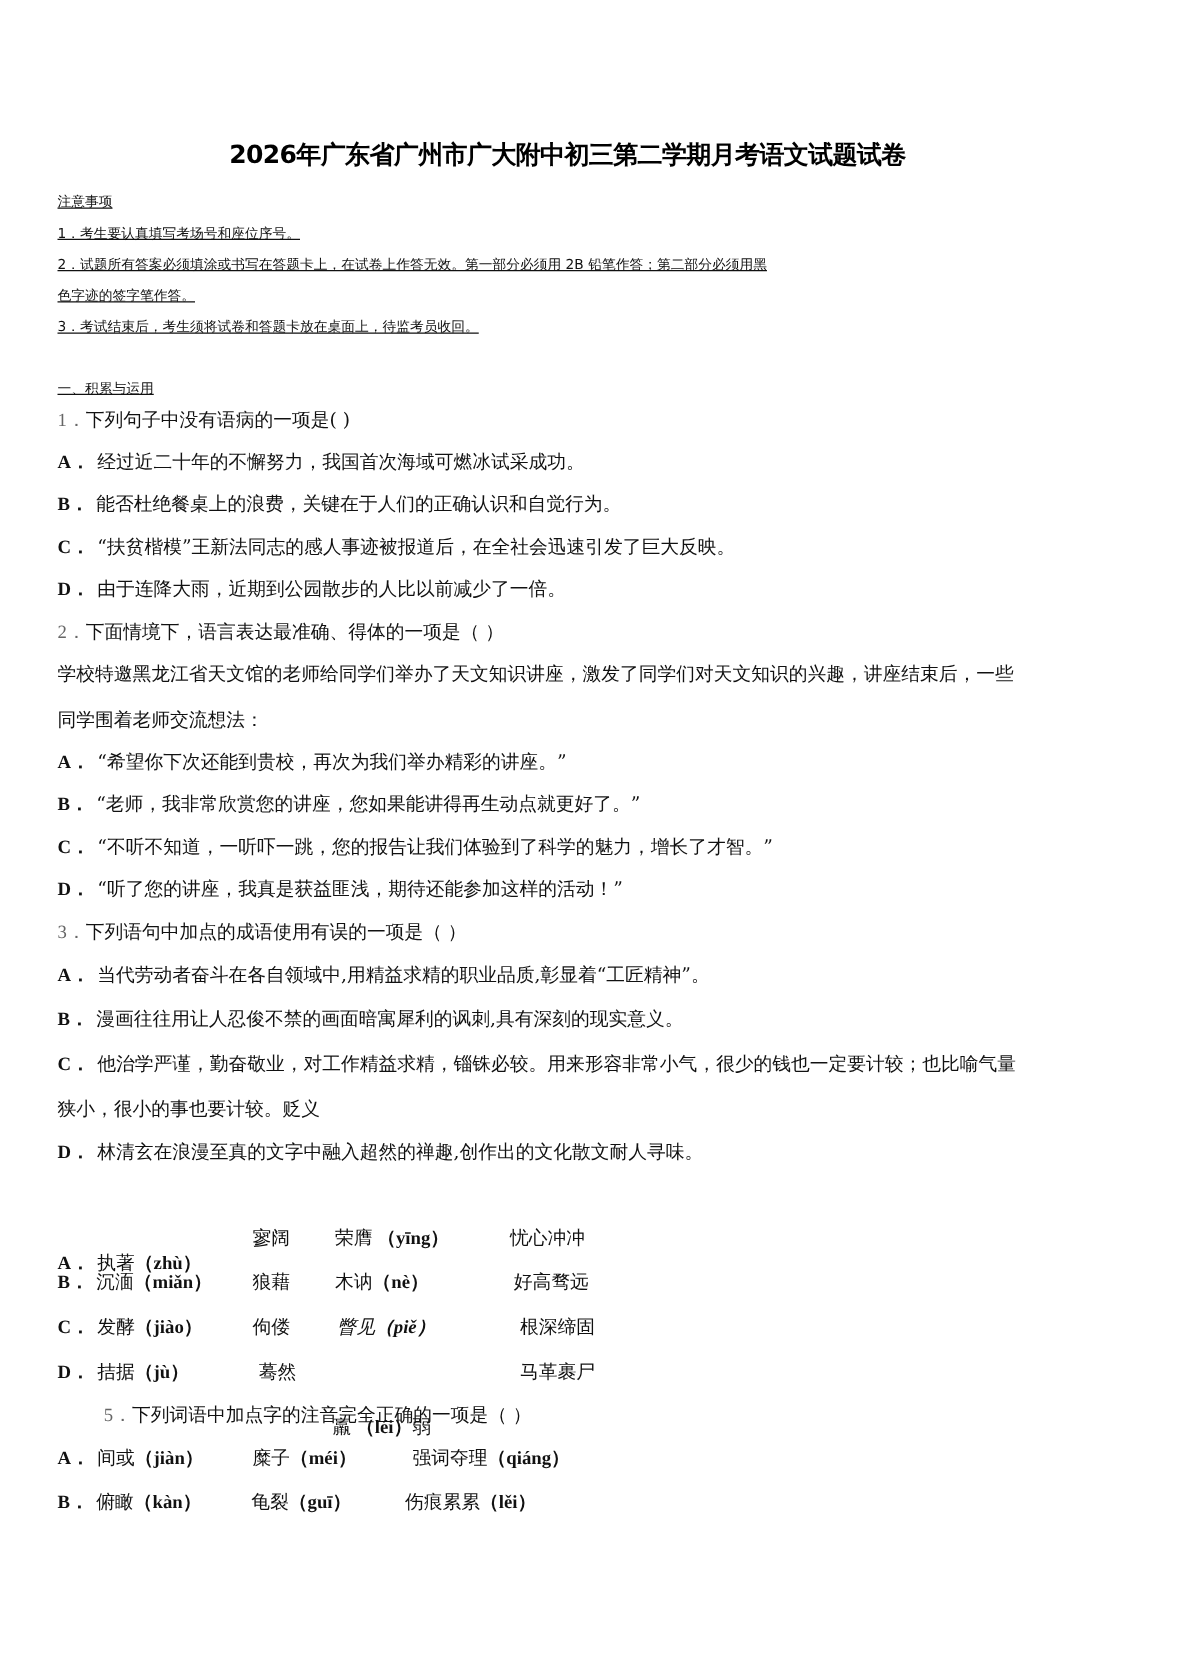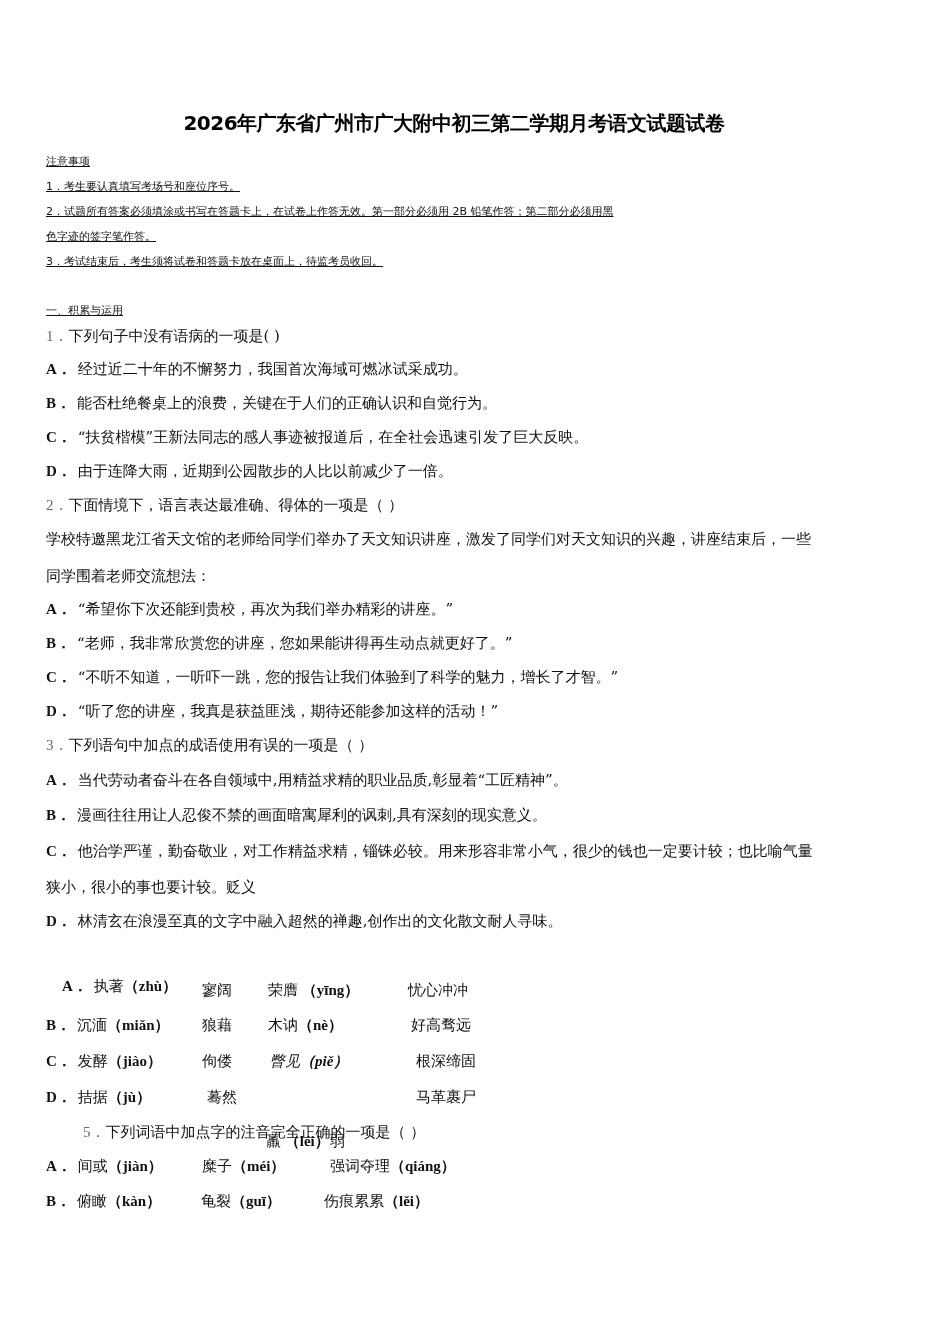--- a/index.html
+++ b/index.html
@@ -60,21 +60,21 @@
   <div class="line" style="top:735px;">
     <span class="num">3．</span><span>下列语句中加点的成语使用有误的一项是（      ）</span>
   </div>
   <div class="line" style="top:770px;"><span class="opt">A．</span><span>当代劳动者奋斗在各自领域中,用精益求精的职业品质,彰显着“工匠精神”。</span></div>
   <div class="line" style="top:805px;"><span class="opt">B．</span><span>漫画往往用让人忍俊不禁的画面暗寓犀利的讽刺,具有深刻的现实意义。</span></div>
   <div class="line" style="top:841px;"><span class="opt">C．</span><span>他治学严谨，勤奋敬业，对工作精益求精，锱铢必较。用来形容非常小气，很少的钱也一定要计较；也比喻气量</span></div>
   <div class="line" style="top:877px;">狭小，很小的事也要计较。贬义</div>
   <div class="line" style="top:911px;"><span class="opt">D．</span><span>林清玄在浪漫至真的文字中融入超然的禅趣,创作出的文化散文耐人寻味。</span></div>
 
 
-  <div class="col" style="top:976px; left:46px;margin-left:16px;"><span class="opt">A．</span><span>执著</span><span class="py">（zhù）</span></div>
+  <div class="col" style="top:1000px; left:46px;"><span class="opt">A．</span><span>执著</span><span class="py">（zhù）</span></div>
   <div class="col" style="top:980px; left:202px;">寥阔</div>
   <div class="col" style="top:980px; left:268px;"><span>荣膺</span><span class="py"> （yīng）</span></div>
   <div class="col" style="top:980px; left:408px;">忧心冲冲</div>
 
   <div class="col" style="top:1015px; left:46px;"><span class="opt">B．</span><span>沉湎</span><span class="py">（miǎn）</span></div>
   <div class="col" style="top:1015px; left:202px;">狼藉</div>
   <div class="col" style="top:1015px; left:268px;"><span>木讷</span><span class="py">（nè）</span></div>
   <div class="col" style="top:1015px; left:411px;">好高骛远</div>
 
   <div class="col" style="top:1051px; left:46px;"><span class="opt">C．</span><span>发酵</span><span class="py">（jiào）</span></div>

